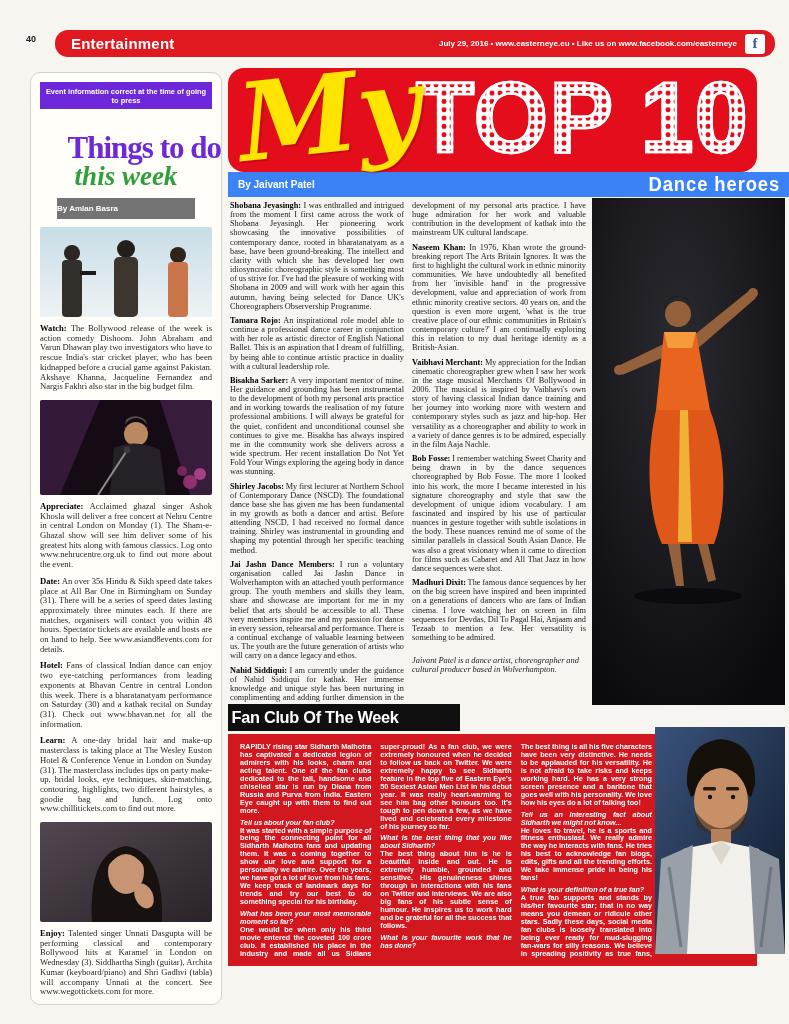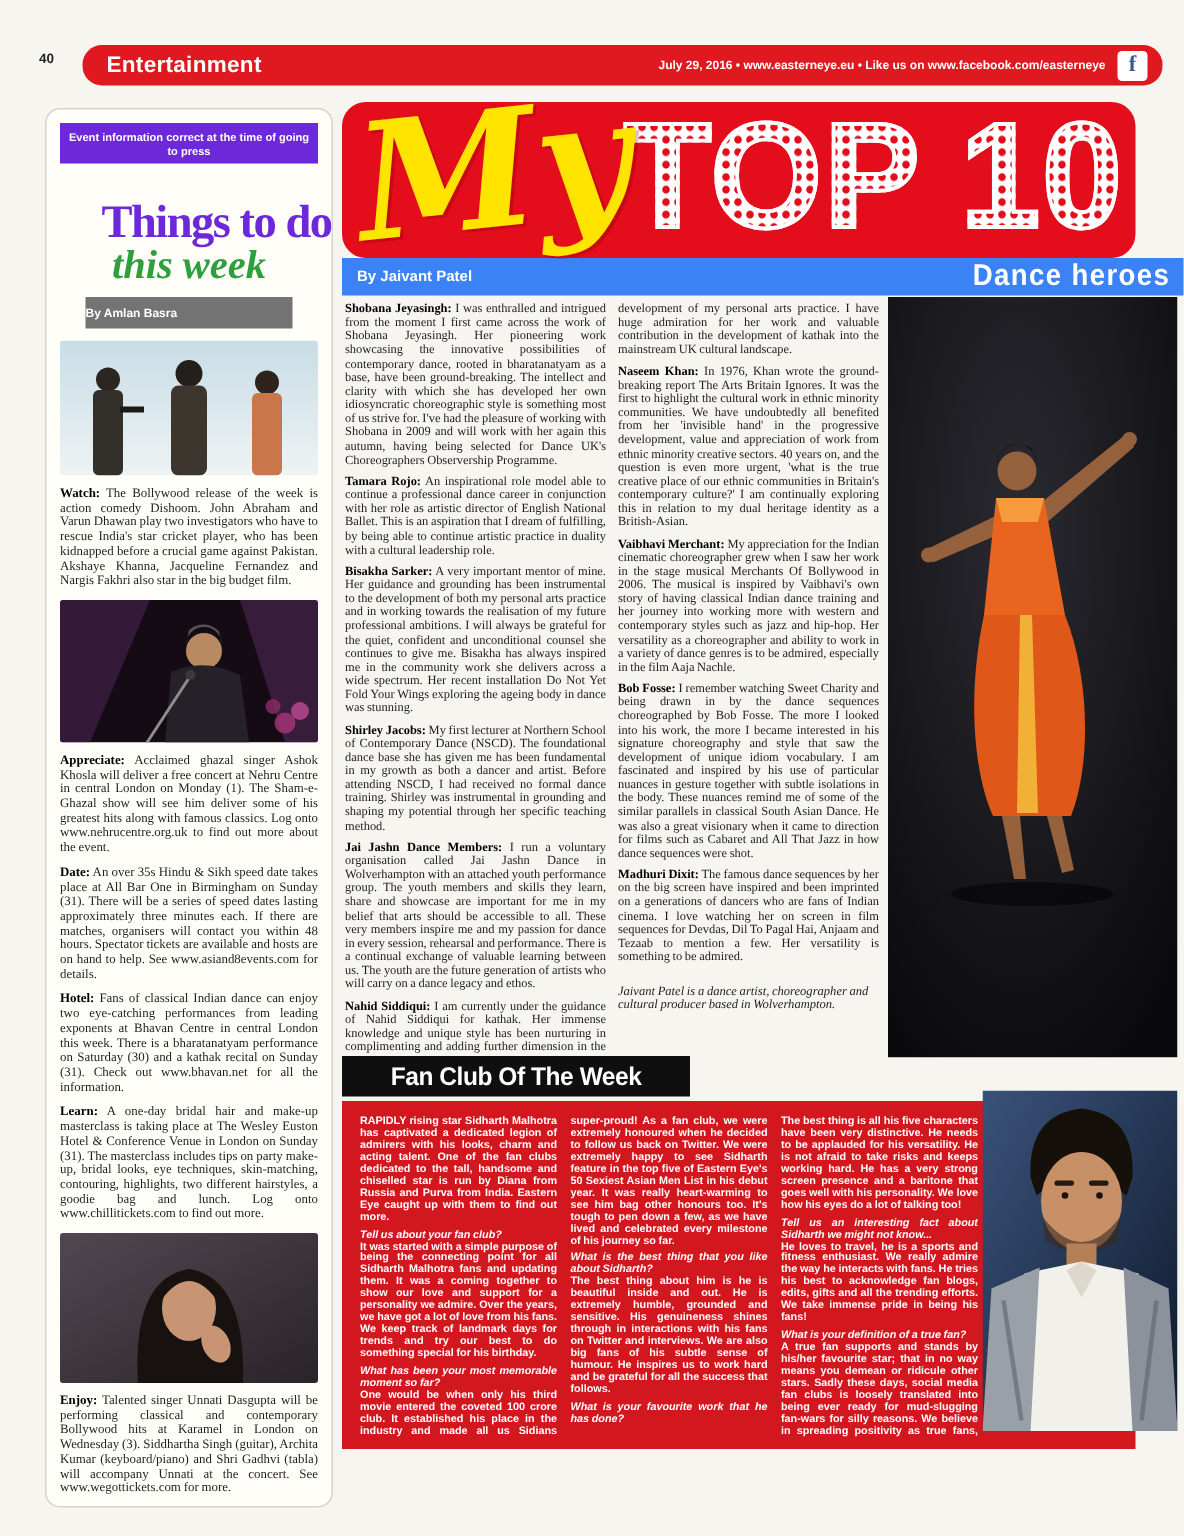--- a/index.html
+++ b/index.html
@@ -77,21 +77,21 @@
   }
   .entry { margin-bottom:5px; }
   .entry b { color:#000; }
   .article-credit { font:italic 8.4px "Liberation Serif",serif; text-align:left; margin-top:14px; }
 
   .dancer-photo { position:absolute; left:592px; top:198px; width:193px; height:507px; display:block; }
 
   
   .fc-header {
     position:absolute; left:228px; top:704px; width:232px; height:27px; background:#0f0f0f;
-    display:flex; align-items:center; justify-content:center;
+    display:flex; align-items:center; 
   }
   .fc-header span { color:#fff; font:bold 17px "Liberation Sans",sans-serif; letter-spacing:-.3px; transform:scaleX(.96); }
   .fc-box { position:absolute; left:228px; top:734px; width:529px; height:232px; background:#d2171e; }
   .fc-text {
     position:absolute; left:12px; top:9px; width:412px; height:215px;
     column-count:3; column-gap:9px; column-fill:auto; overflow:hidden;
     color:#fff; font-family:"Liberation Sans",sans-serif; font-weight:bold;
     font-size:7.2px; line-height:7.95px; text-align:justify; word-spacing:-.2px;
   }
   .fc-q { font-style:italic; margin-top:4px; }

